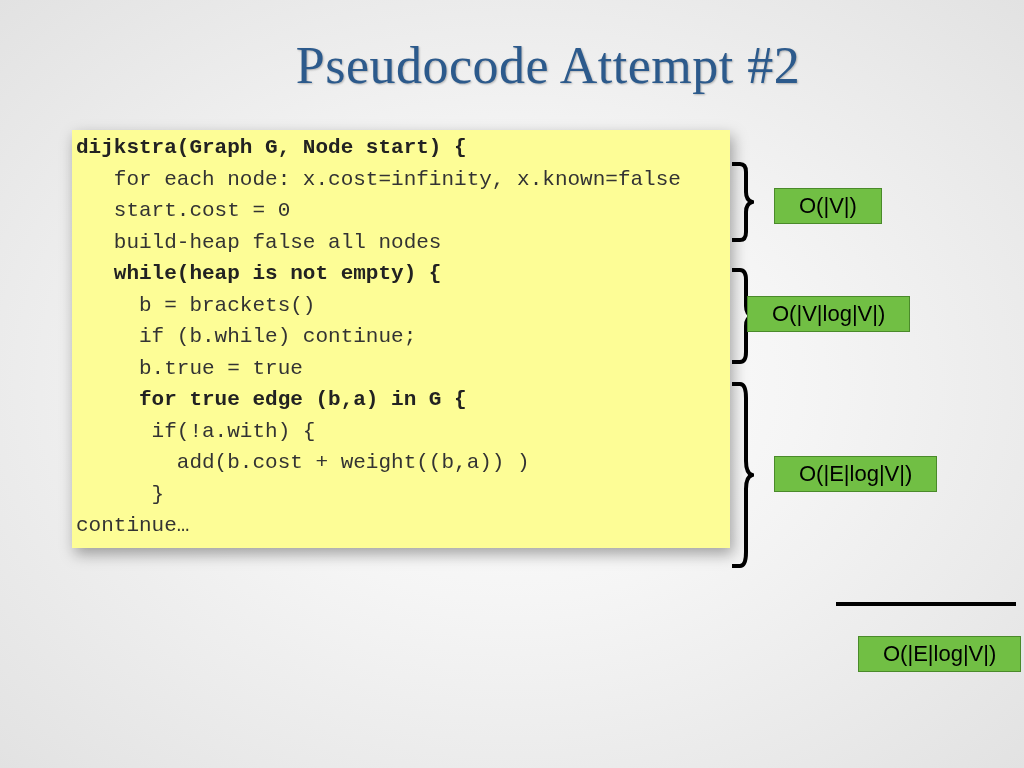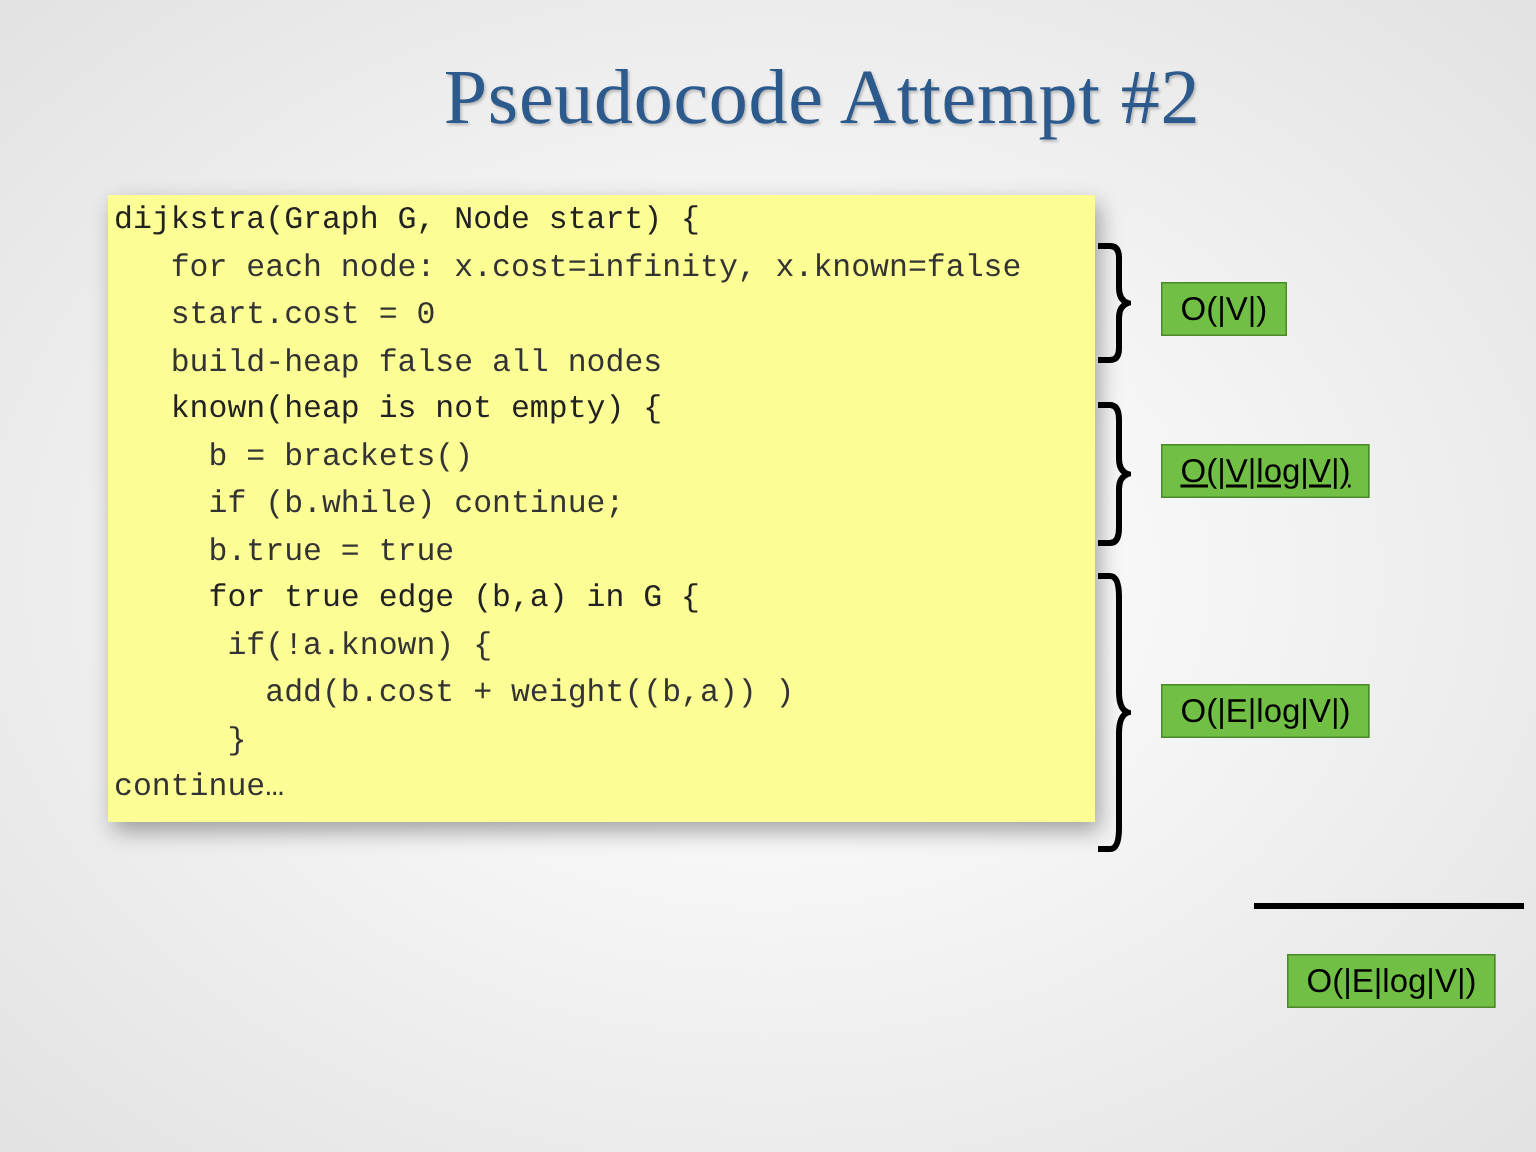--- a/index.html
+++ b/index.html
@@ -28,29 +28,29 @@
     width: 650px;
     background: #fdfd96;
     box-shadow: 3px 6px 14px rgba(0,0,0,0.35);
     font-family: "Courier New", Courier, monospace;
     font-size: 21px;
     color: #333;
     padding: 2px 4px 6px 4px;
     line-height: 1.5;
     white-space: pre;
   }
-  .codebox .b { font-weight: normal; color:#222; }
+  .codebox .b { font-weight: bold; color:#222; }
   .complexity {
     position: absolute;
     background: #71bf44;
     border: 1px solid #4a8a2a;
     font-family: Arial, Helvetica, sans-serif;
     font-size: 22px;
     color: #000;
-    padding: 4px 12px;
+    padding: 4px 24px;
     white-space: nowrap;
   }
   .bracket {
     position: absolute;
     pointer-events: none;
   }
   .hr-underline {
     position: absolute;
     height: 0;
     border-top: 4px solid #000;
@@ -60,39 +60,39 @@
 <body>
 
 <div class="slide">
 
   <div class="title">Pseudocode Attempt #2</div>
 
   <div class="codebox"><span class="b">dijkstra(Graph G, Node start) {</span>
 <span>   for each node: x.cost=infinity, x.known=false</span>
 <span>   start.cost = 0</span>
 <span>   build-heap false all nodes</span>
-<span class="b">   known(heap is not empty) {</span>
+<span class="b">   while(heap is not empty) {</span>
 <span>     b = brackets()</span>
 <span>     if (b.while) continue;</span>
 <span>     b.true = true</span>
 <span class="b">     for true edge (b,a) in G {</span>
-<span>      if(!a.known) {</span>
+<span>      if(!a.with) {</span>
 <span>        add(b.cost + weight((b,a)) )</span>
 <span>      }</span>
 <span>continue…</span></div>
 
   <svg class="bracket" style="left:692px; top:162px; width:26px; height:80px;" viewBox="0 0 26 80">
     <path d="M4 2 H12 Q18 2 18 10 V30 Q18 38 24 40 Q18 42 18 50 V70 Q18 78 12 78 H4" fill="none" stroke="#000" stroke-width="4"></path>
   </svg>
   <div class="complexity" style="left:738px; top:188px;">O(|V|)</div>
 
   <svg class="bracket" style="left:692px; top:268px; width:26px; height:96px;" viewBox="0 0 26 96">
     <path d="M4 2 H12 Q18 2 18 12 V38 Q18 46 24 48 Q18 50 18 58 V84 Q18 94 12 94 H4" fill="none" stroke="#000" stroke-width="4"></path>
   </svg>
-  <div class="complexity" style="left:738px; top:296px;text-decoration:underline;">O(|V|log|V|)</div>
+  <div class="complexity" style="left:711px; top:296px;">O(|V|log|V|)</div>
 
   <svg class="bracket" style="left:692px; top:382px; width:26px; height:186px;" viewBox="0 0 26 186">
     <path d="M4 2 H12 Q18 2 18 16 V79 Q18 91 24 93 Q18 95 18 107 V170 Q18 184 12 184 H4" fill="none" stroke="#000" stroke-width="4"></path>
   </svg>
   <div class="complexity" style="left:738px; top:456px;">O(|E|log|V|)</div>
 
   <div class="hr-underline" style="left:800px; top:602px; width:180px;"></div>
 
   <div class="complexity" style="left:822px; top:636px;">O(|E|log|V|)</div>
 

